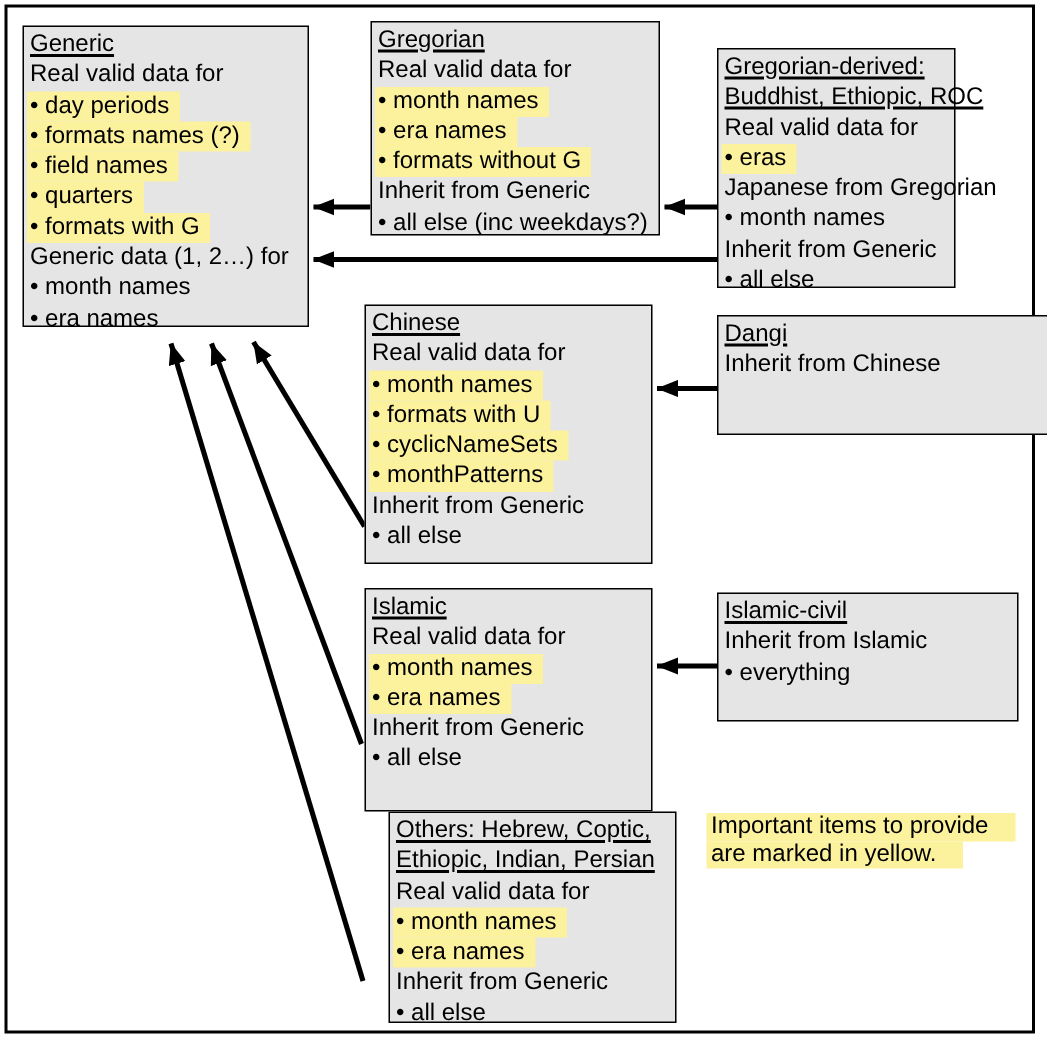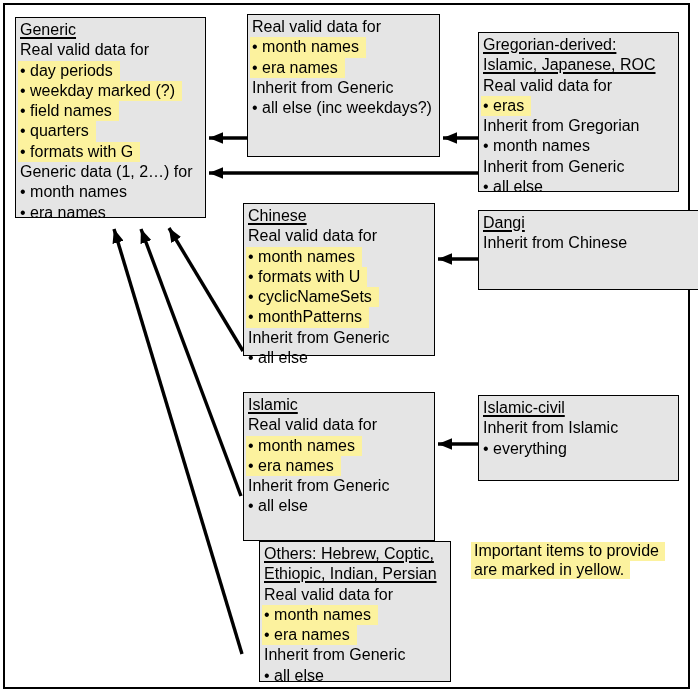--- a/index.html
+++ b/index.html
@@ -20,21 +20,21 @@
   .u {
     text-decoration:underline; text-decoration-thickness:1.5px;
     text-underline-offset:2px;
   }
   .hl {
     display:inline-block; line-height:20.3px; background:#FCF29E;
     padding:0 7px 0 2px; margin-left:-2px;
   }
   .note { position:absolute; left:474px; top:542px; font-size:16px; white-space:nowrap; z-index:2; }
   .note .nline { height:18.7px; line-height:18.7px; }
-  .note .hl { line-height:18.7px; padding:0 6px 0 3px; margin-left:-3px; }
+  .note .hl { line-height:18.7px; padding:0 18px 0 3px; margin-left:-3px; }
   svg.arrows { position:absolute; left:0; top:0; z-index:1; pointer-events:none; }
   svg.arrows line { stroke:#000; stroke-width:3.4px; }
 </style>
 </head>
 <body>
 
 <div class="frame"></div>
 
 <svg class="arrows" width="698" height="696">
   <defs>
@@ -49,49 +49,51 @@
   <line x1="478" y1="444" x2="438" y2="444" marker-end="url(#ah)"></line>
   <line x1="243" y1="351" x2="169" y2="228" marker-end="url(#ah)"></line>
   <line x1="241" y1="496" x2="141" y2="229" marker-end="url(#ah)"></line>
   <line x1="242" y1="654" x2="114" y2="229" marker-end="url(#ah)"></line>
 </svg>
 
 <div class="box" style="left:15px; top:17px; width:191px; height:201px">
   <div class="line"><span class="u">Generic</span></div>
   <div class="line"><span>Real valid data for</span></div>
   <div class="line"><span class="hl">• day periods</span></div>
-  <div class="line"><span class="hl">• weekday marked (?)</span></div>
+  <div class="line"><span class="hl">• formats names (?)</span></div>
   <div class="line"><span class="hl">• field names</span></div>
   <div class="line"><span class="hl">• quarters</span></div>
   <div class="line"><span class="hl">• formats with G</span></div>
   <div class="line"><span>Generic data (1, 2…) for</span></div>
   <div class="line"><span>• month names</span></div>
   <div class="line"><span>• era names</span></div>
 </div>
 
 <div class="box" style="left:247px; top:14px; width:193px; height:143px">
+  <div class="line"><span class="u">Gregorian</span></div>
   <div class="line"><span>Real valid data for</span></div>
   <div class="line"><span class="hl">• month names</span></div>
   <div class="line"><span class="hl">• era names</span></div>
+  <div class="line"><span class="hl">• formats without G</span></div>
   <div class="line"><span>Inherit from Generic</span></div>
   <div class="line"><span>• all else (inc weekdays?)</span></div>
 </div>
 
-<div class="box" style="left:478px; top:32px; width:201px; height:160px">
+<div class="box" style="left:478px; top:32px; width:159px; height:160px">
   <div class="line"><span class="u">Gregorian-derived:</span></div>
-  <div class="line"><span class="u">Islamic, Japanese, ROC</span></div>
+  <div class="line"><span class="u">Buddhist, Ethiopic, ROC</span></div>
   <div class="line"><span>Real valid data for</span></div>
   <div class="line"><span class="hl">• eras</span></div>
-  <div class="line"><span>Inherit from Gregorian</span></div>
+  <div class="line"><span>Japanese from Gregorian</span></div>
   <div class="line"><span>• month names</span></div>
   <div class="line"><span>Inherit from Generic</span></div>
   <div class="line"><span>• all else</span></div>
 </div>
 
-<div class="box" style="left:243px; top:203px; width:192px; height:153px">
+<div class="box" style="left:243px; top:203px; width:192px; height:173px">
   <div class="line"><span class="u">Chinese</span></div>
   <div class="line"><span>Real valid data for</span></div>
   <div class="line"><span class="hl">• month names</span></div>
   <div class="line"><span class="hl">• formats with U</span></div>
   <div class="line"><span class="hl">• cyclicNameSets</span></div>
   <div class="line"><span class="hl">• monthPatterns</span></div>
   <div class="line"><span>Inherit from Generic</span></div>
   <div class="line"><span>• all else</span></div>
 </div>
 

